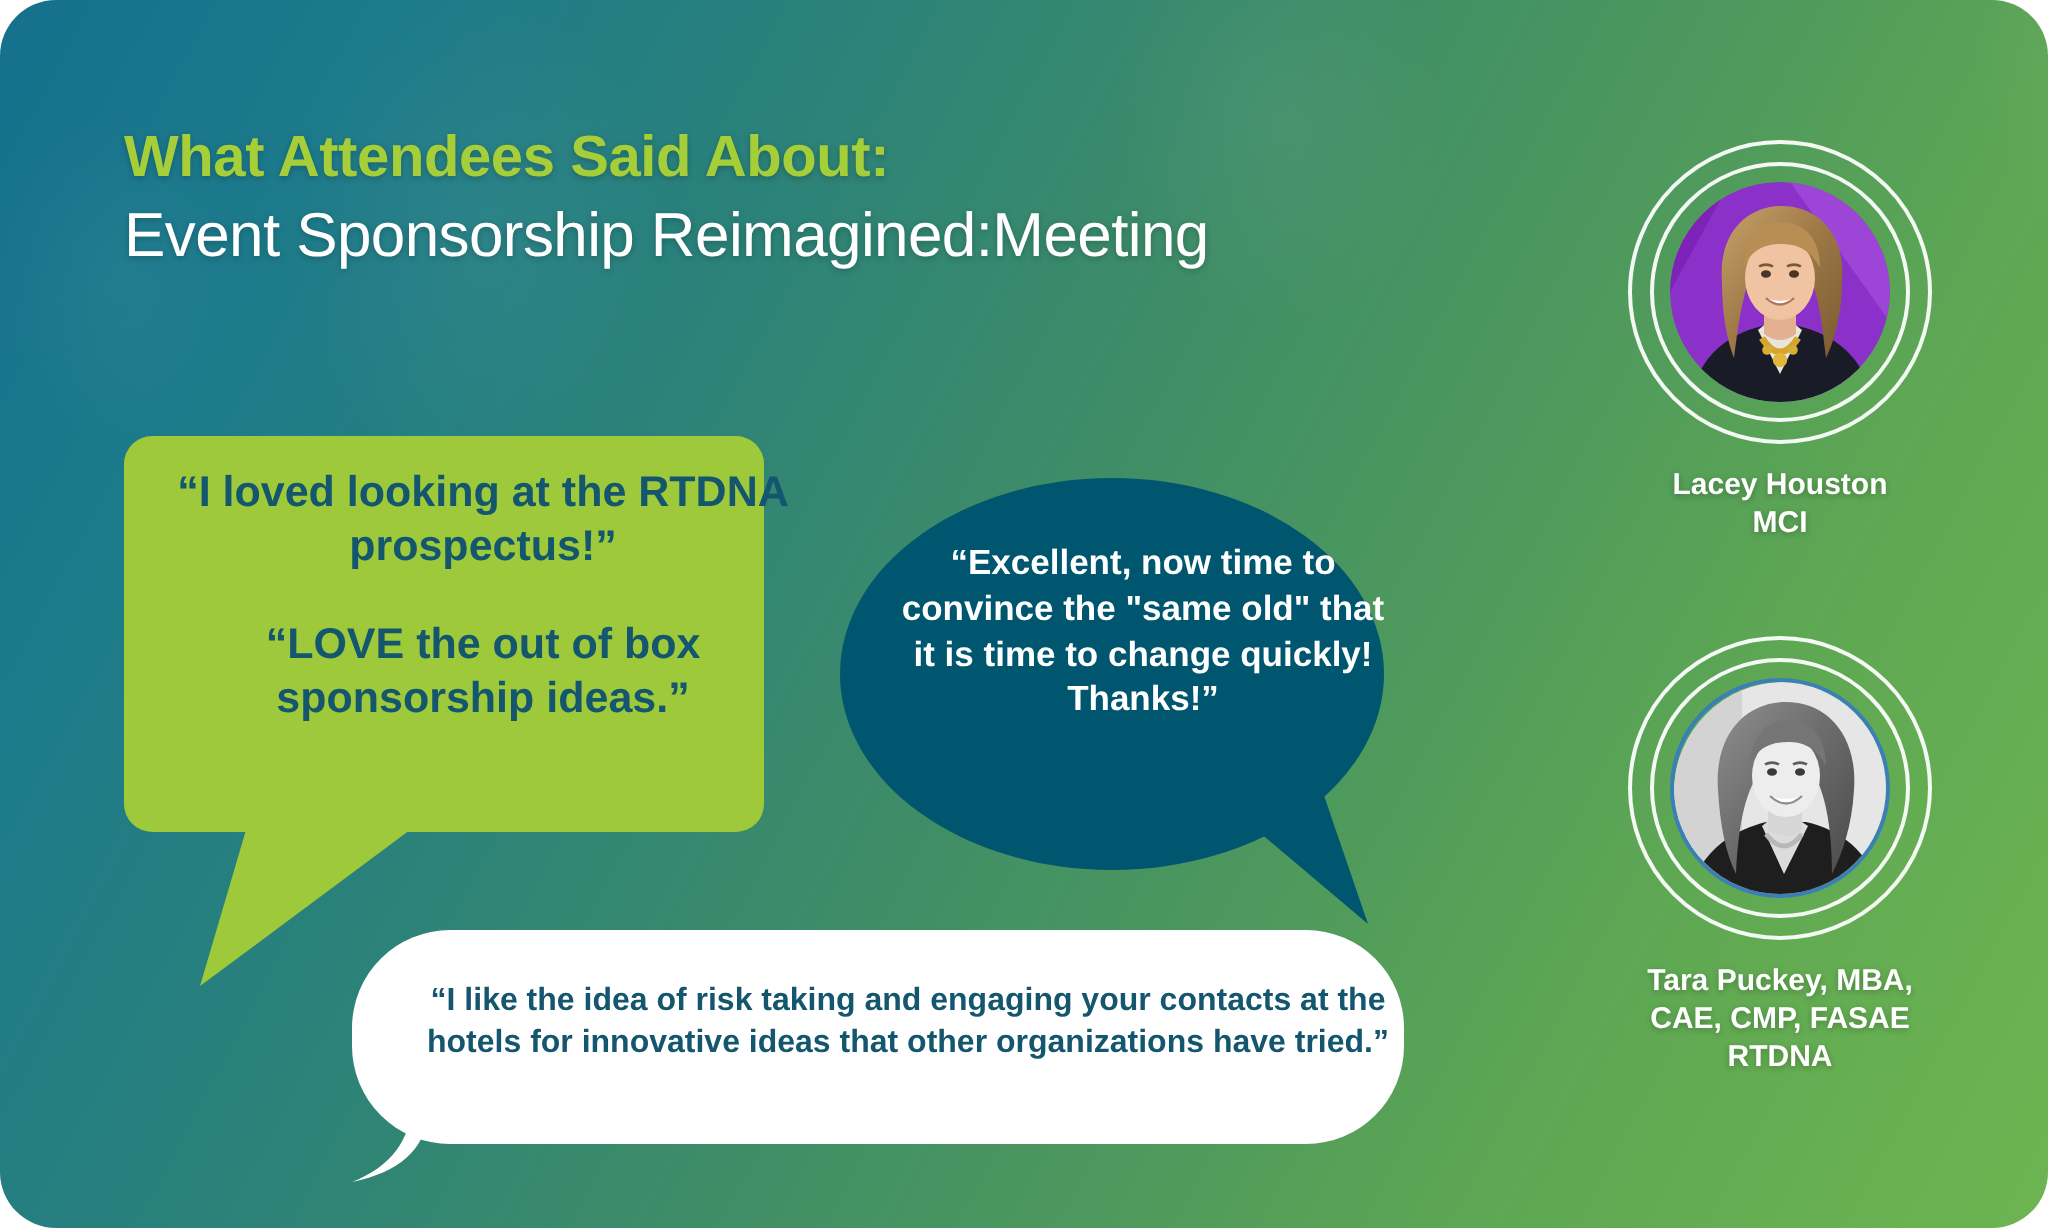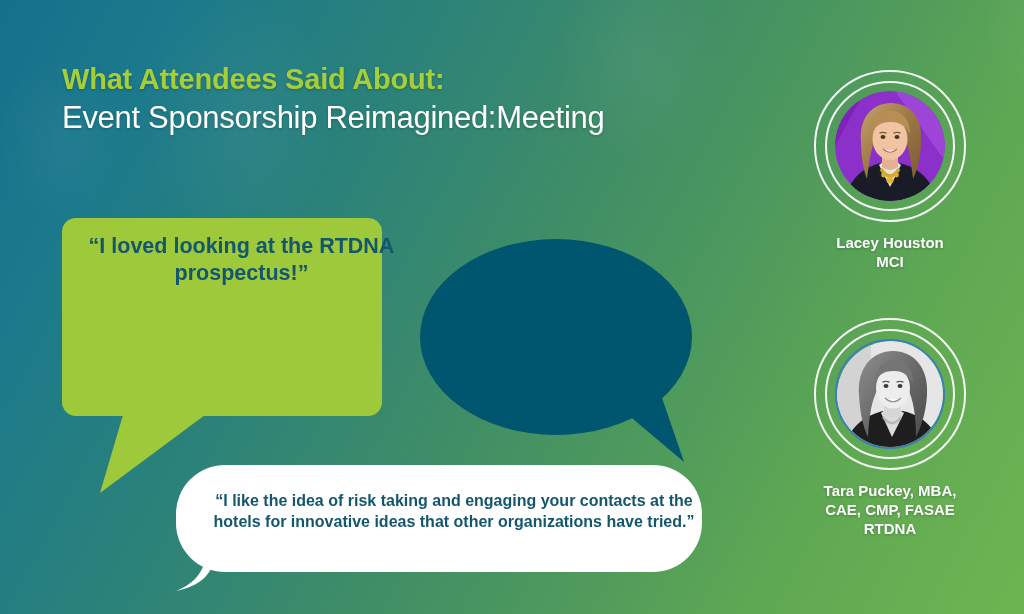--- a/index.html
+++ b/index.html
@@ -12,20 +12,21 @@
     width: 1024px;
     height: 614px;
     overflow: hidden;
     font-family: "Liberation Sans", sans-serif;
     background:
       radial-gradient(ellipse 140px 180px at 240px 120px, rgba(255,255,255,0.045), rgba(255,255,255,0) 70%),
       radial-gradient(ellipse 120px 150px at 640px 60px, rgba(255,255,255,0.05), rgba(255,255,255,0) 70%),
       radial-gradient(ellipse 110px 140px at 1060px 30px, rgba(255,255,255,0.05), rgba(255,255,255,0) 70%),
       radial-gradient(ellipse 90px 120px at 60px 140px, rgba(255,255,255,0.04), rgba(255,255,255,0) 70%),
       linear-gradient(118deg, #15708C 0%, #1C7A8B 14%, #2B8279 32%, #3F8D67 50%, #4F9A5C 66%, #5FA853 80%, #6DB551 100%);
+    border-radius: 28px;
   }
 
   
   .title-block {
     position: absolute;
     left: 62px;
     top: 62px;
     width: 730px;
   }
   .title-eyebrow {
@@ -161,22 +162,26 @@
     </g>
 
     <g>
       <path d="M 215 556 C 212 575 200 586 176 591 C 196 583 205 570 206 552 Z" fill="#FFFFFF"></path>
       <rect x="176" y="465" width="526" height="107" rx="49" ry="49" fill="#FFFFFF"></rect>
     </g>
   </svg>
 
   <div class="bubble-text" id="green-quote-text">
     <p>“I loved looking at the RTDNA prospectus!”</p>
-  </div>
-
+    <p>“LOVE the out of box sponsorship ideas.”</p>
+  </div>
+
+  <div class="bubble-text" id="teal-quote-text">
+    <p>“Excellent, now time to convince the "same old" that it is time to change quickly! Thanks!”</p>
+  </div>
 
   <div class="bubble-text" id="white-quote-text">
     <p>“I like the idea of risk taking and engaging your contacts at the hotels for innovative ideas that other organizations have tried.”</p>
   </div>
 
   <div class="speaker" id="speaker-1">
     <div class="avatar-wrap">
       <div class="ring-outer"></div>
       <div class="ring-inner"></div>
       <div class="photo">

